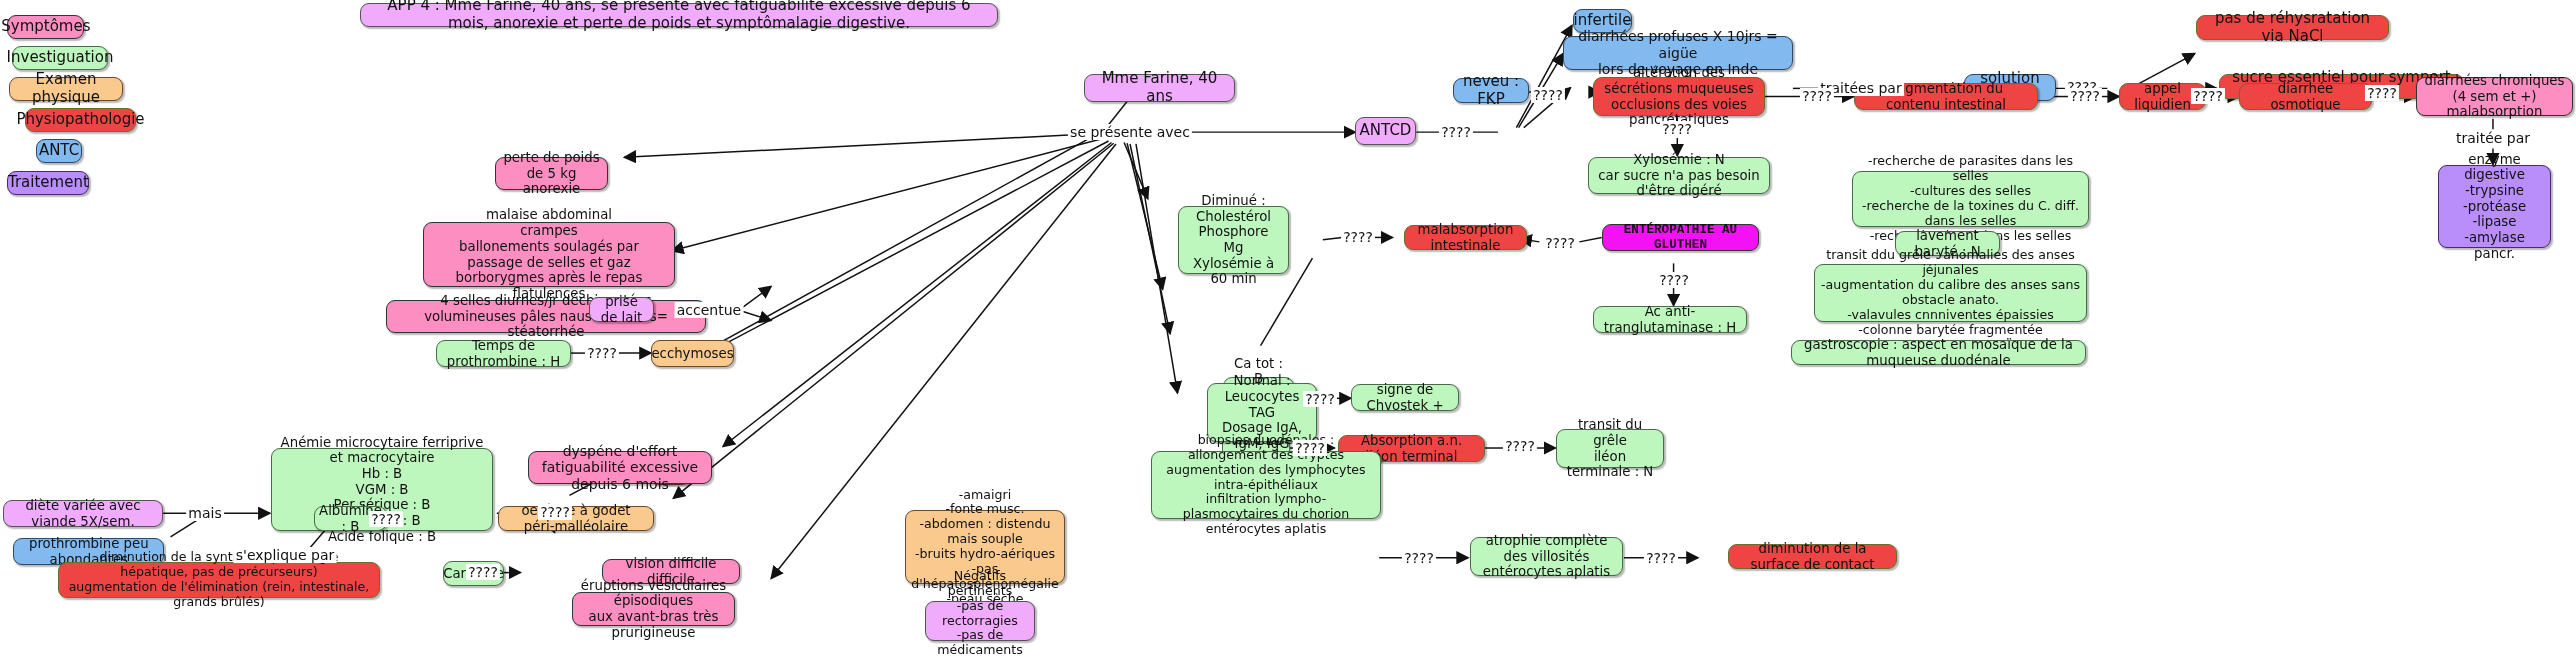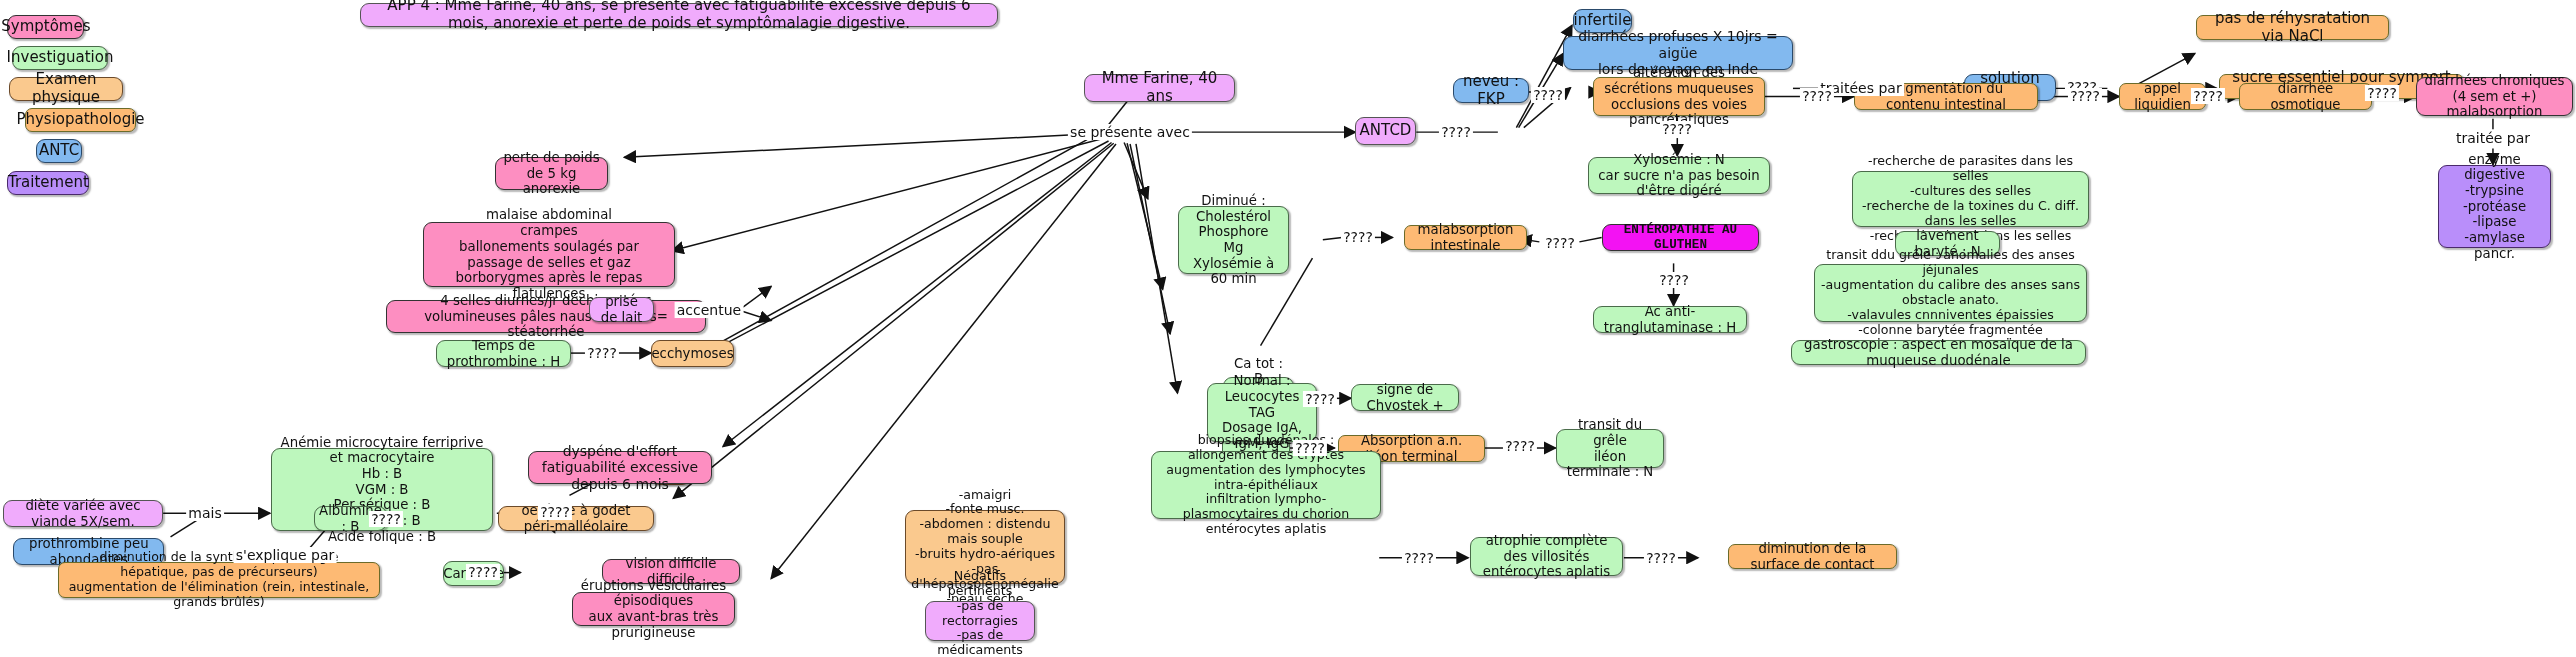--- a/index.html
+++ b/index.html
@@ -16,21 +16,21 @@
     color:#111;
     line-height:1.18;
     white-space:pre-line;
     padding:3px 6px;
     box-shadow:1.5px 1.5px 1.5px rgba(0,0,0,0.28);
     font-size:15px;
   }
   .c-pink{background:#fd8ec1;border-color:#333;}
   .c-green{background:#bdf7bd;border-color:#4a6b4a;}
   .c-orange{background:#fac98e;border-color:#6b4a2a;}
-  .c-yellow{background:#fdba74;border-color:#6b6b2a;border-radius:7px;}
+  .c-yellow{background:#ef4444;border-color:#6b6b2a;}
   .c-blue{background:#82b9ef;border-color:#2a4a6b;}
   .c-purple{background:#b98efa;border-color:#4a2a6b;}
   .c-grey{background:#f0abfc;border-color:#555;}
   .c-magenta{background:#f312f3;border-color:#333;font-weight:bold;}
   .edge-label{
     position:absolute;
     font-size:14px;
     color:#111;
     background:#fff;
     padding:0 2.2px;

